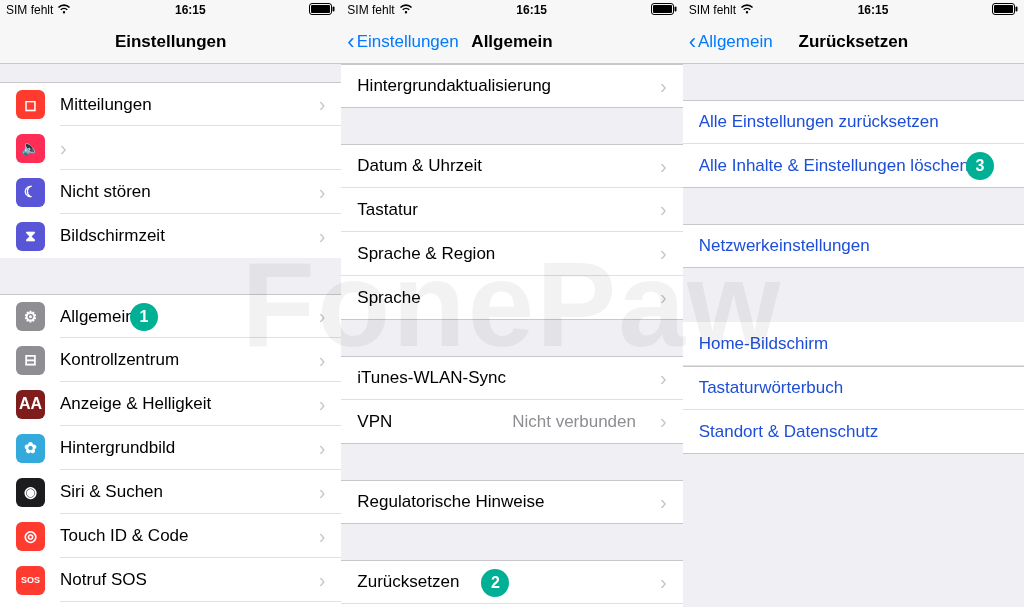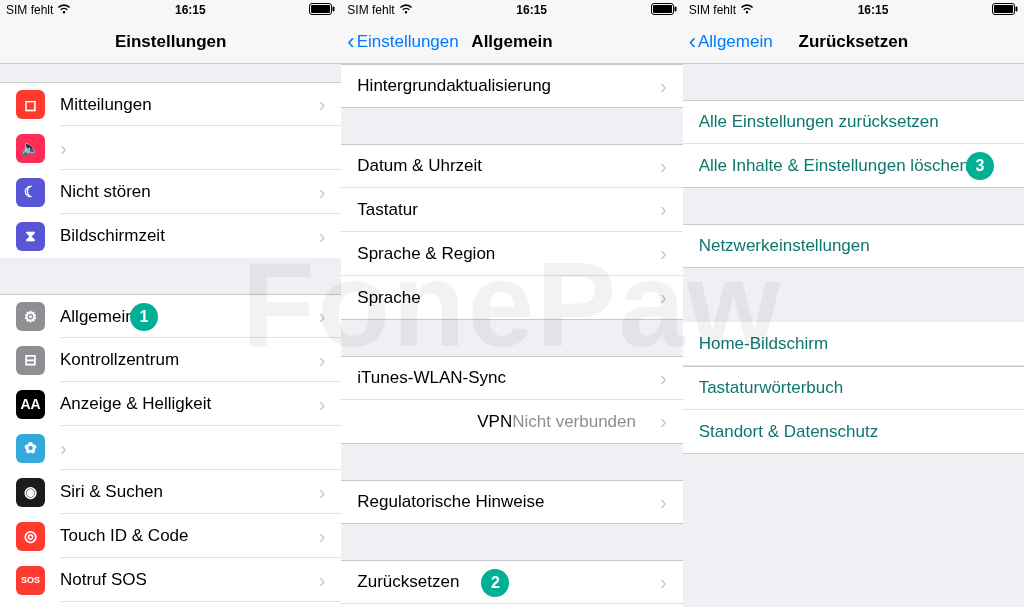--- a/index.html
+++ b/index.html
@@ -97,21 +97,21 @@
     width: 29px; height: 29px;
     border-radius: 6px;
     margin-right: 15px;
     display: flex; align-items: center; justify-content: center;
     font-size: 16px; color: #fff;
     flex-shrink: 0;
   }
   .cell .label { flex: 1; white-space: nowrap; overflow: hidden; text-overflow: ellipsis; }
   .cell .detail { color: #8e8e93; margin-right: 24px; font-size: 17px;}
   .cell .chevron { color: #c7c7cc; font-size: 20px; flex-shrink:0;}
-  .cell.link .label { color: #0f766e; }
+  .cell.link .label { color: #1d4ed8; }
   .cell.no-icon { padding-left: 16px; }
   .cell .inset-border {
     position:absolute; left:60px; right:0; bottom:0; height:1px; background:#e0e0e3;
   }
   .cell.iconed { border-bottom: none; }
   .annot {
     position: absolute;
     width: 28px; height: 28px;
     border-radius: 50%;
     background: #00b094;
@@ -185,27 +185,28 @@
           <div class="inset-border"></div>
           <div class="annot" style="left: 130px; top: 8px;">1</div>
         </div>
         <div class="cell iconed" style="position: relative;">
           <div class="icon-slot" style="background: rgb(142, 142, 147); font-size: 15px; font-weight: 700;">⊟</div>
           <div class="label">Kontrollzentrum</div>
           <div class="chevron">›</div>
           <div class="inset-border"></div>
         </div>
         <div class="cell iconed" style="position: relative;">
-          <div class="icon-slot" style="background: #000000; font-size: 14px; font-weight: 700;">AA</div>
+          <div class="icon-slot" style="background: #7f1d1d; font-size: 16px; font-weight: 700;">AA</div>
           <div class="label">Anzeige &amp; Helligkeit</div>
           <div class="chevron">›</div>
           <div class="inset-border"></div>
         </div>
         <div class="cell iconed" style="position: relative;">
           <div class="icon-slot" style="background: rgb(52, 170, 220); font-size: 15px; font-weight: 700;">✿</div>
+          <div class="label">Hintergrundbild</div>
           <div class="chevron">›</div>
           <div class="inset-border"></div>
         </div>
         <div class="cell iconed" style="position: relative;">
           <div class="icon-slot" style="background: rgb(28, 28, 30); font-size: 15px; font-weight: 700;">◉</div>
           <div class="label">Siri &amp; Suchen</div>
           <div class="chevron">›</div>
           <div class="inset-border"></div>
         </div>
         <div class="cell iconed" style="position: relative;">
@@ -272,21 +273,21 @@
         </div>
         <div class="cell no-icon last" style="position: relative;">
           <div class="label">Sprache</div>
           <div class="chevron">›</div>
         </div>
         <div class="group-spacer "></div>
         <div class="cell no-icon first" style="position: relative;">
           <div class="label">iTunes-WLAN-Sync</div>
           <div class="chevron">›</div>
         </div>
-        <div class="cell no-icon last" style="position: relative; text-align: right;">
+        <div class="cell no-icon last" style="position: relative;">
           <div class="label">VPN</div>
           <div class="detail">Nicht verbunden</div>
           <div class="chevron">›</div>
         </div>
         <div class="group-spacer "></div>
         <div class="cell no-icon first last" style="position: relative;">
           <div class="label">Regulatorische Hinweise</div>
           <div class="chevron">›</div>
         </div>
         <div class="group-spacer "></div>

